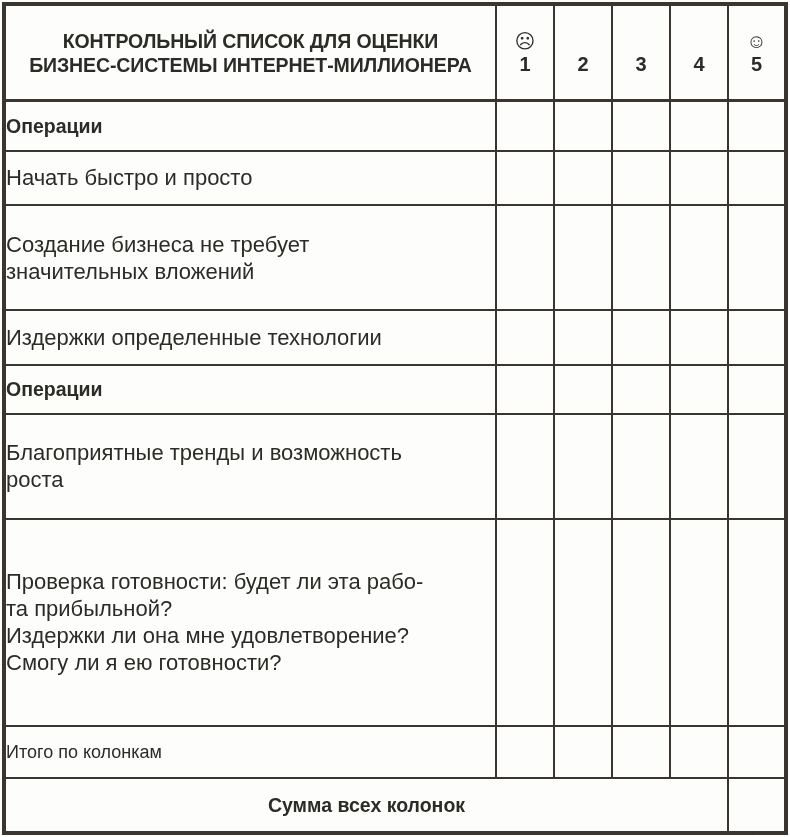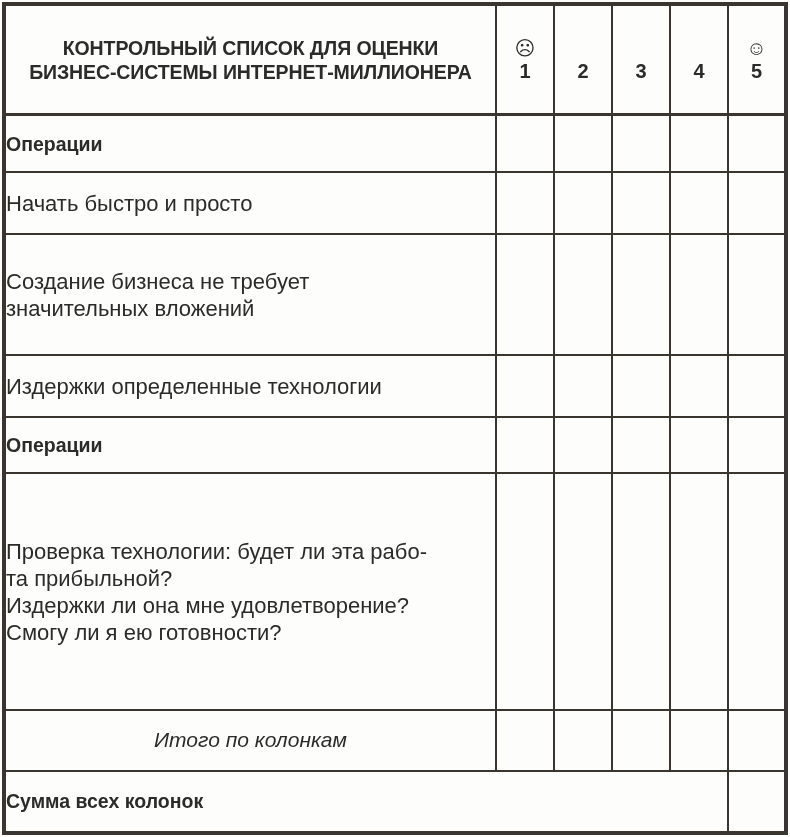--- a/index.html
+++ b/index.html
@@ -93,29 +93,28 @@
     padding: 9px 14px 10px 40px;
     font-size: 22px;
     line-height: 27px;
     color: #2b2b27;
   }
   .item-cell .ln { display: block; white-space: nowrap; }
 
   
   .totals-cell {
     padding: 10px 14px 11px 14px;
-    text-align: center;
-    font-size: 21px;
+    text-align: left;
+    font-size: 18px;
     line-height: 26px;
     color: #2b2b27;
-    font-style: italic;
   }
   .grand-cell {
     padding: 10px 14px 11px 14px;
-    text-align: left;
+    text-align: center;
     font-size: 19.5px;
     font-weight: bold;
     line-height: 26px;
     color: #2b2b27;
   }
 
   .rate-cell { background: #fdfdfc; }
 </style>
 </head>
 <body>
@@ -199,21 +198,32 @@
         <tr>
           <td class="section-cell">Операции</td>
           <td class="rate-cell"></td>
           <td class="rate-cell"></td>
           <td class="rate-cell"></td>
           <td class="rate-cell"></td>
           <td class="rate-cell"></td>
         </tr>
         <tr>
           <td class="item-cell">
-            <span class="ln">Проверка технологии: будет ли эта рабо-</span>
+            <span class="ln">Благоприятные тренды и возможность</span>
+            <span class="ln">роста</span>
+          </td>
+          <td class="rate-cell"></td>
+          <td class="rate-cell"></td>
+          <td class="rate-cell"></td>
+          <td class="rate-cell"></td>
+          <td class="rate-cell"></td>
+        </tr>
+        <tr>
+          <td class="item-cell">
+            <span class="ln">Проверка готовности: будет ли эта рабо-</span>
             <span class="ln">та прибыльной?</span>
             <span class="ln">Издержки ли она мне удовлетворение?</span>
             <span class="ln">Смогу ли я ею готовности?</span>
           </td>
           <td class="rate-cell"></td>
           <td class="rate-cell"></td>
           <td class="rate-cell"></td>
           <td class="rate-cell"></td>
           <td class="rate-cell"></td>
         </tr>

